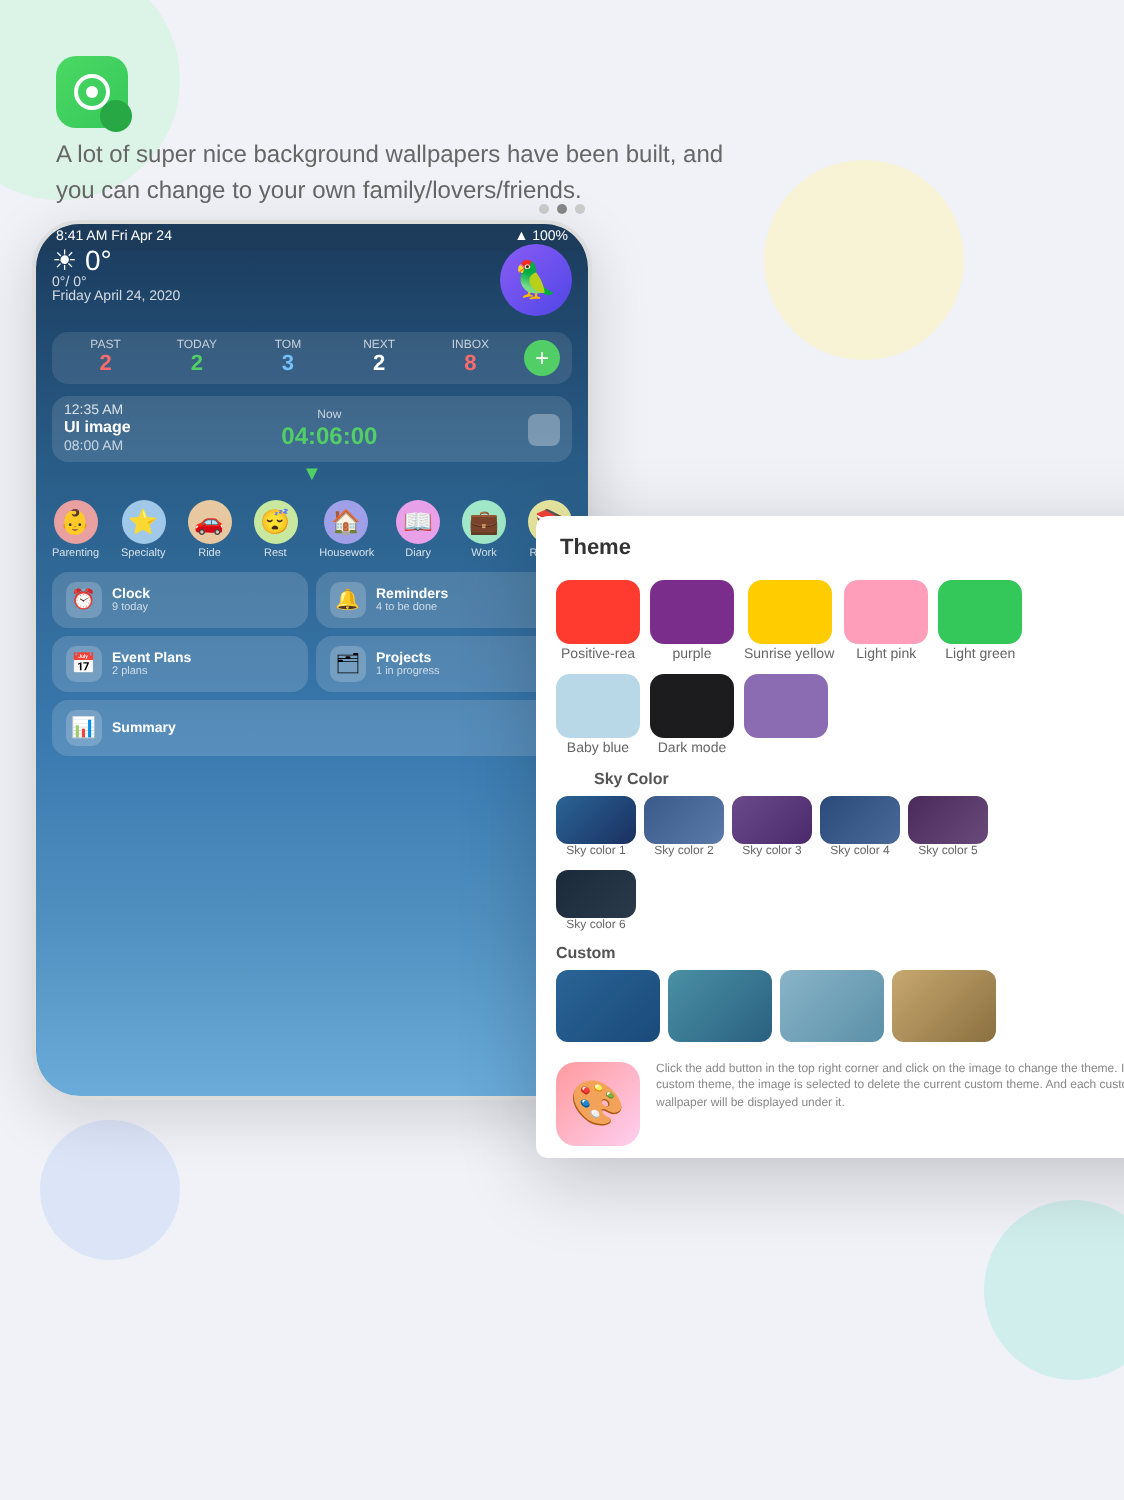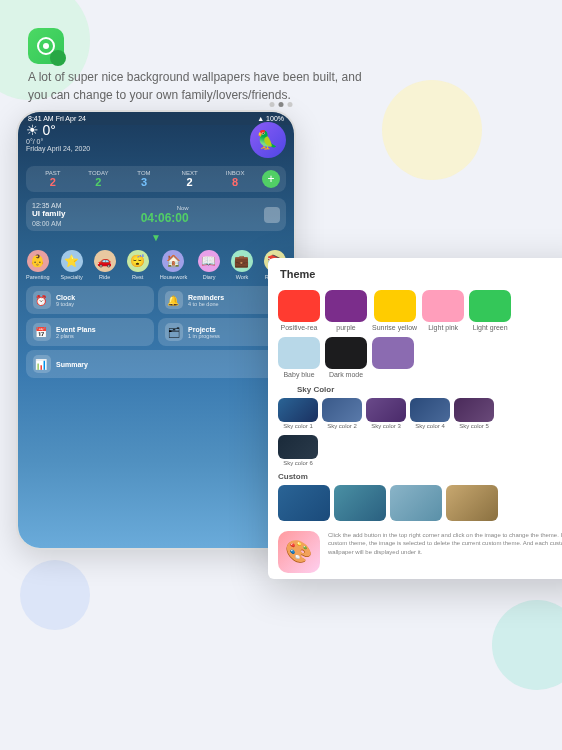--- a/index.html
+++ b/index.html
@@ -190,21 +190,21 @@
       border-radius: 8px;
       padding: 4px 6px;
       display: flex;
       align-items: center;
       justify-content: space-between;
     }
     .timer-left { }
     .timer-time-label { font-size: 7px; color: rgba(255,255,255,0.8); }
     .timer-task { font-size: 8px; color: white; font-weight: 600; }
     .timer-time-start { font-size: 7px; color: rgba(255,255,255,0.7); margin-top: 2px; }
-    .timer-right { text-align: right; }
+    .timer-right { text-align: center; }
     .timer-now { font-size: 6px; color: rgba(255,255,255,0.7); }
     .timer-count { font-size: 12px; color: #51cf66; font-weight: 700; }
     .timer-stop-btn {
       width: 16px; height: 16px;
       background: rgba(255,255,255,0.3);
       border-radius: 4px;
     }
 
     
     .app-icons {
@@ -466,21 +466,21 @@
         <div class="task-tab">
           <div class="task-tab-label">INBOX</div>
           <div class="task-tab-count red">8</div>
         </div>
         <div class="add-btn">+</div>
       </div>
 
       <div class="timer-section">
         <div class="timer-left">
           <div class="timer-time-label">12:35 AM</div>
-          <div class="timer-task">UI family</div>
+          <div class="timer-task">UI image</div>
           <div class="timer-time-start">08:00 AM</div>
         </div>
         <div class="timer-right">
           <div class="timer-now">Now</div>
           <div class="timer-count">04:06:00</div>
         </div>
         <div class="timer-stop-btn"></div>
       </div>
 
       <div class="chevron-down">▼</div>

